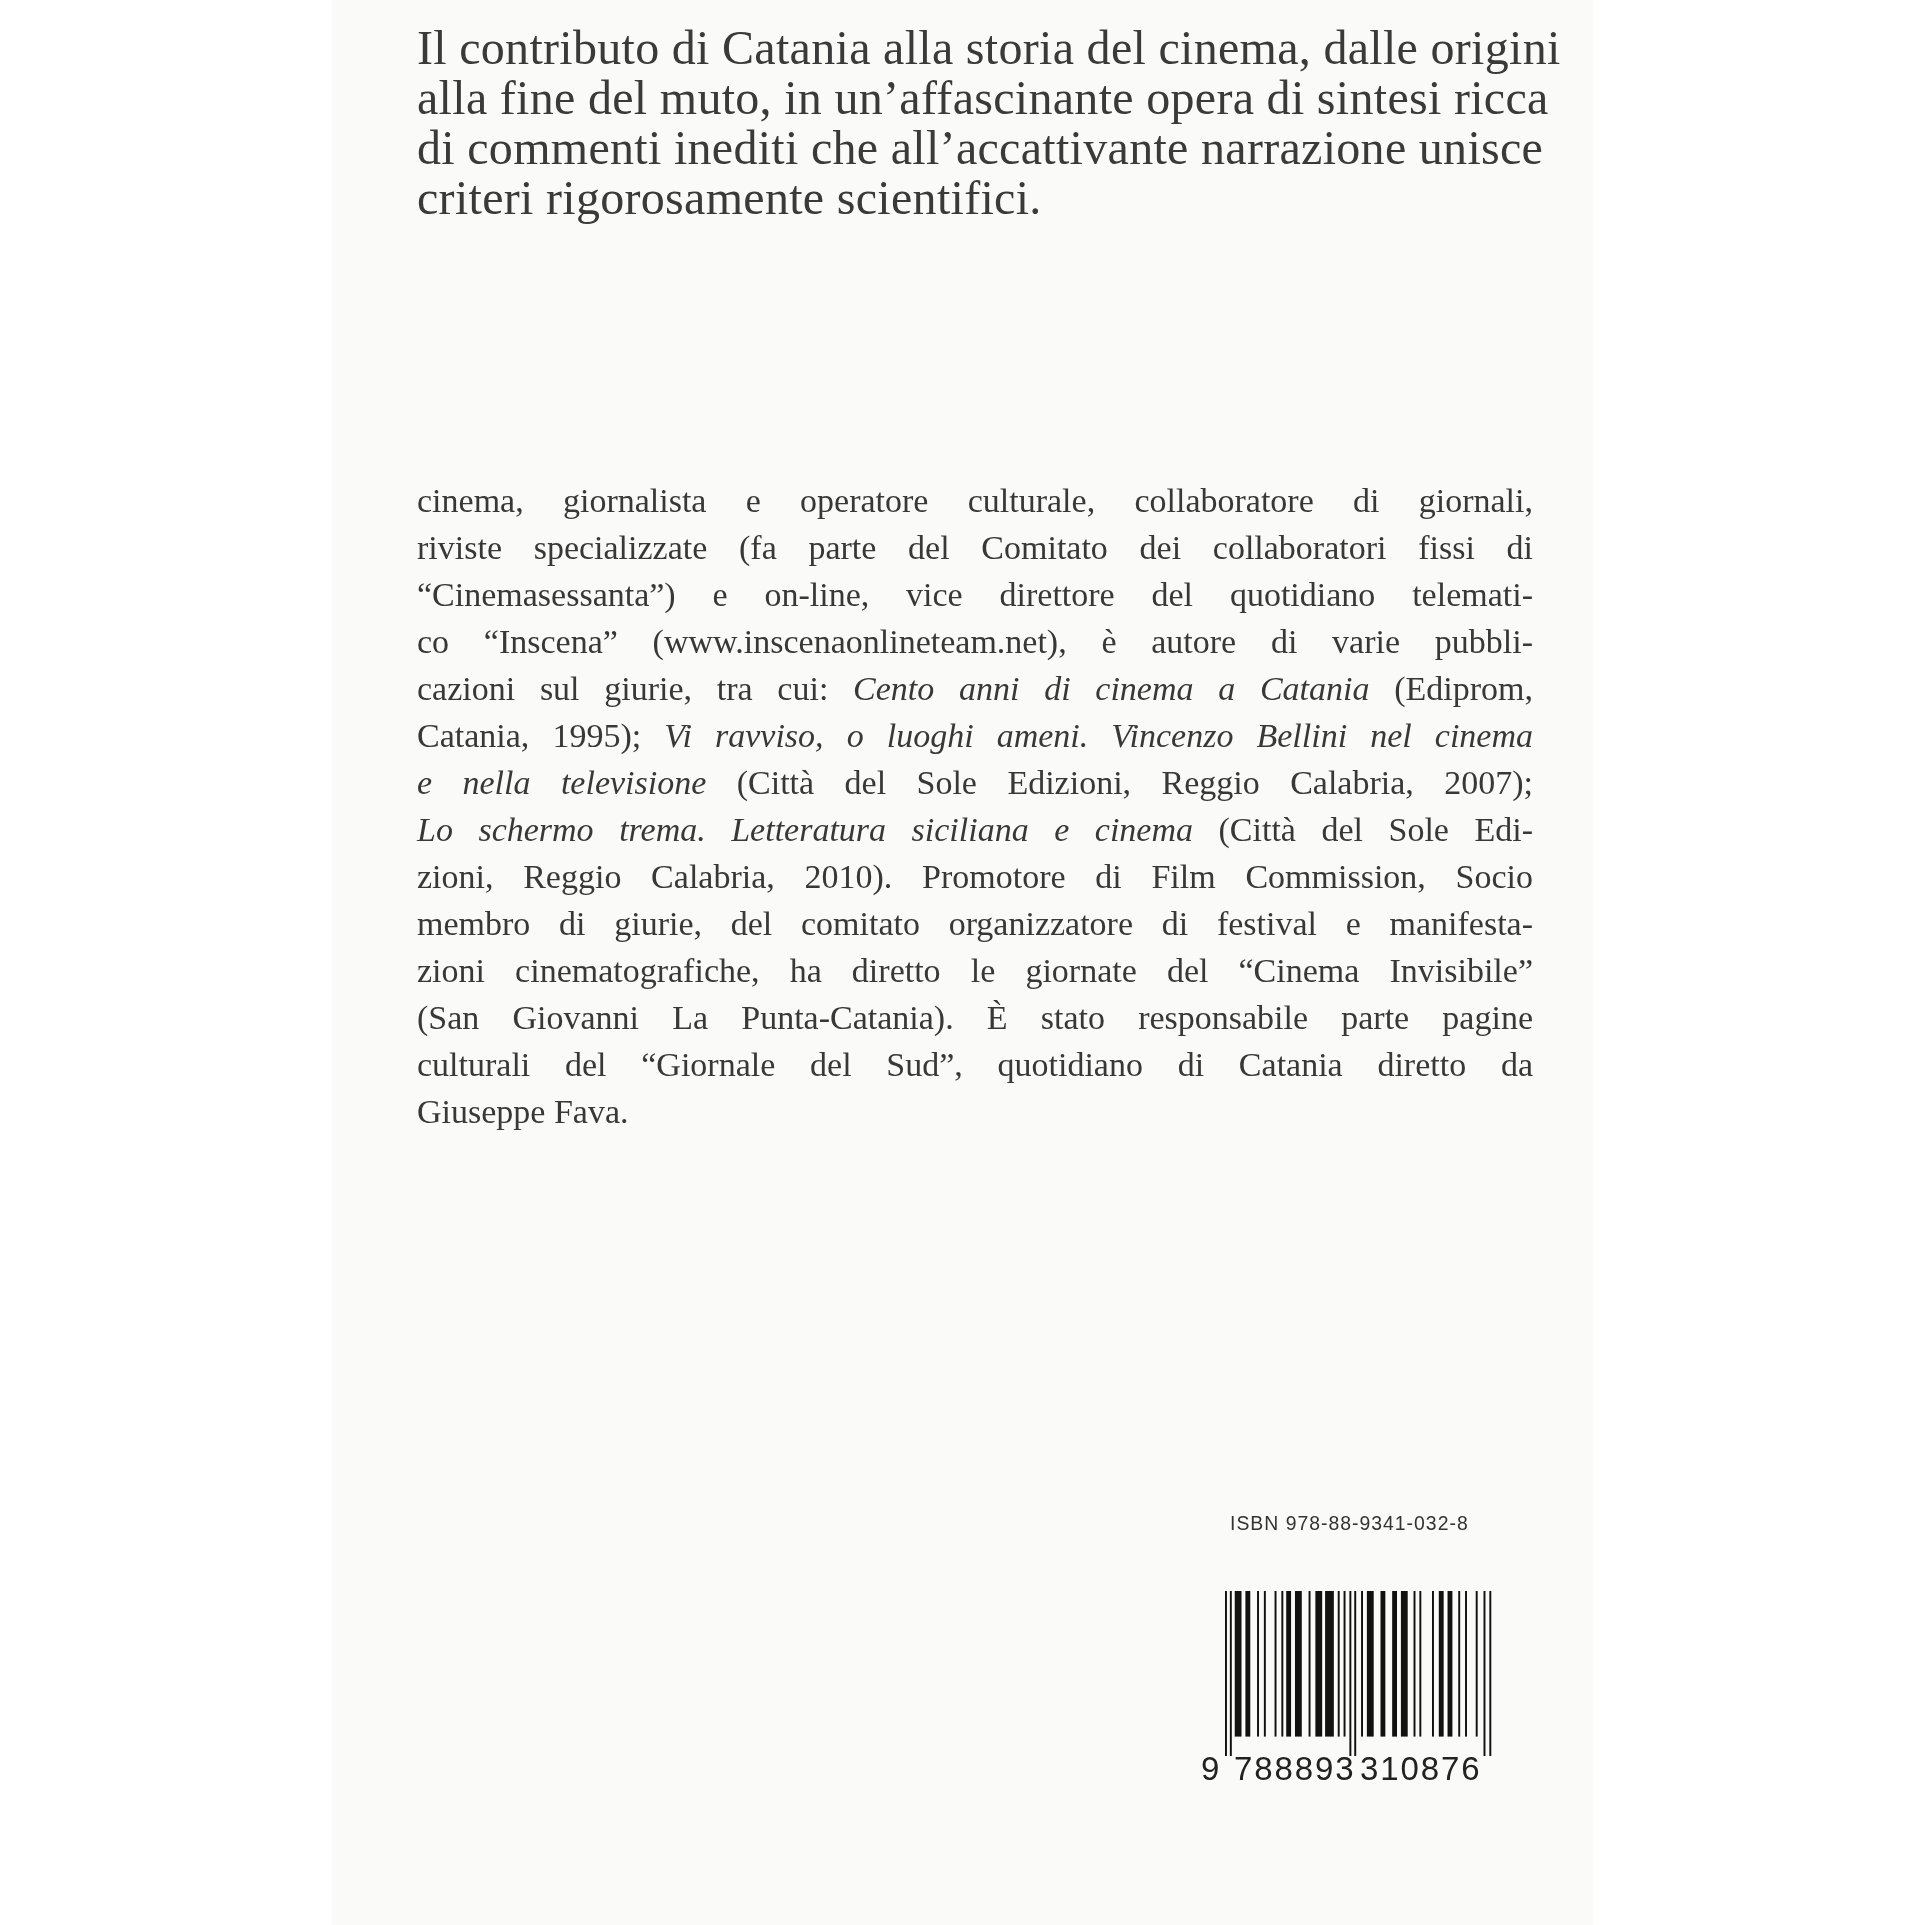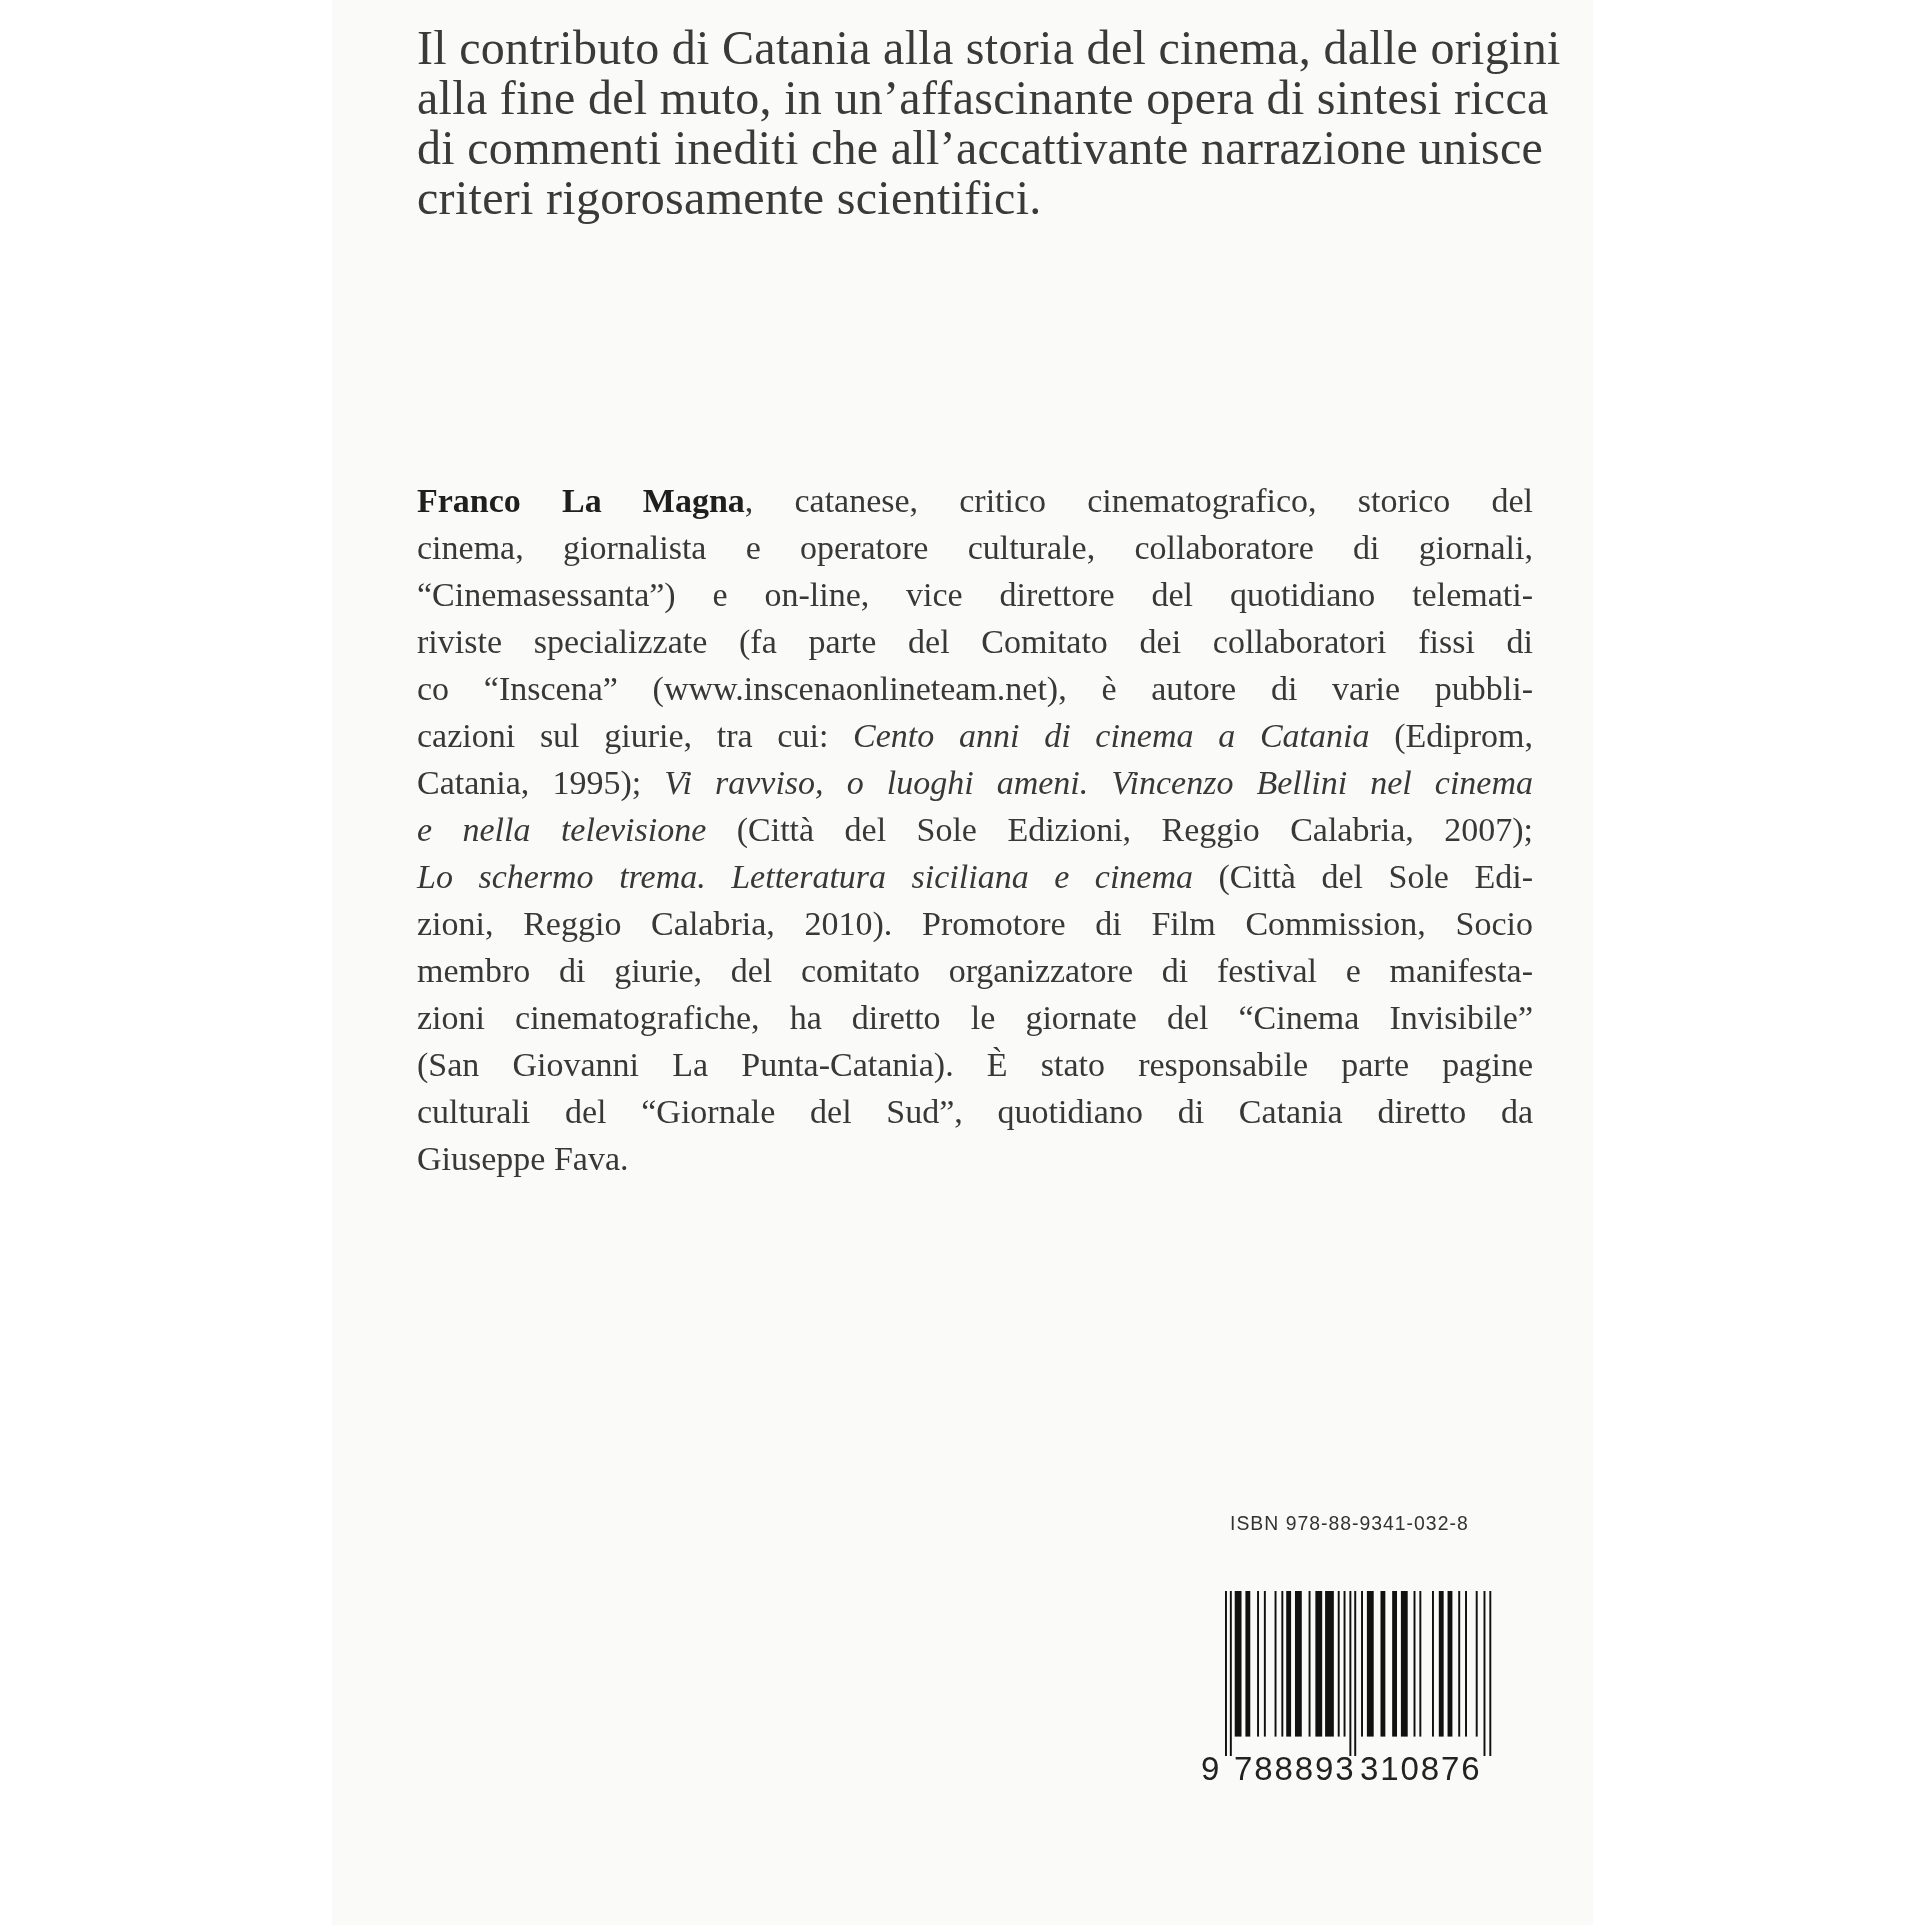--- a/index.html
+++ b/index.html
@@ -66,24 +66,23 @@
 <div class="page"></div>
 
 <div class="blurb">
   <span class="line">Il contributo di Catania alla storia del cinema, dalle origini</span>
   <span class="line">alla fine del muto, in un’affascinante opera di sintesi ricca</span>
   <span class="line">di commenti inediti che all’accattivante narrazione unisce</span>
   <span class="line">criteri rigorosamente scientifici.</span>
 </div>
 
 <div class="bio">
-  <span class="line"><b>Franco La Magna</b><span>, catanese, critico cinematografico, storico del</span></span>
   <span class="line">cinema, giornalista e operatore culturale, collaboratore di giornali,</span>
+  <span class="line">riviste specializzate (fa parte del Comitato dei collaboratori fissi di</span>
   <span class="line">“Cinemasessanta”) e on-line, vice direttore del quotidiano telemati-</span>
-  <span class="line">riviste specializzate (fa parte del Comitato dei collaboratori fissi di</span>
   <span class="line">co “Inscena” (www.inscenaonlineteam.net), è autore di varie pubbli-</span>
   <span class="line"><span>cazioni sul giurie, tra cui: </span><i>Cento anni di cinema a Catania</i><span> (Ediprom,</span></span>
   <span class="line"><span>Catania, 1995); </span><i>Vi ravviso, o luoghi ameni. Vincenzo Bellini nel cinema</i></span>
   <span class="line"><i>e nella televisione</i><span> (Città del Sole Edizioni, Reggio Calabria, 2007);</span></span>
   <span class="line"><i>Lo schermo trema. Letteratura siciliana e cinema</i><span> (Città del Sole Edi-</span></span>
   <span class="line">zioni, Reggio Calabria, 2010). Promotore di Film Commission, Socio</span>
   <span class="line">membro di giurie, del comitato organizzatore di festival e manifesta-</span>
   <span class="line">zioni cinematografiche, ha diretto le giornate del “Cinema Invisibile”</span>
   <span class="line">(San Giovanni La Punta-Catania). È stato responsabile parte pagine</span>
   <span class="line">culturali del “Giornale del Sud”, quotidiano di Catania diretto da</span>

